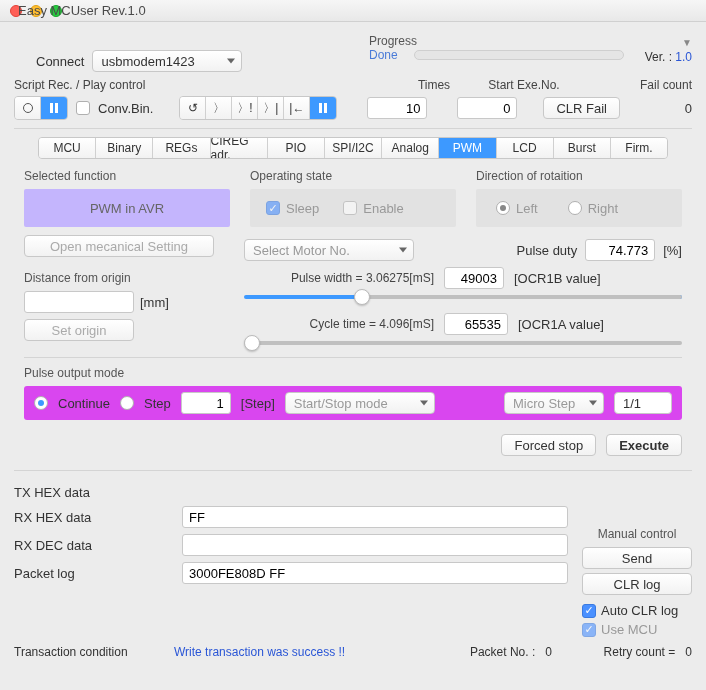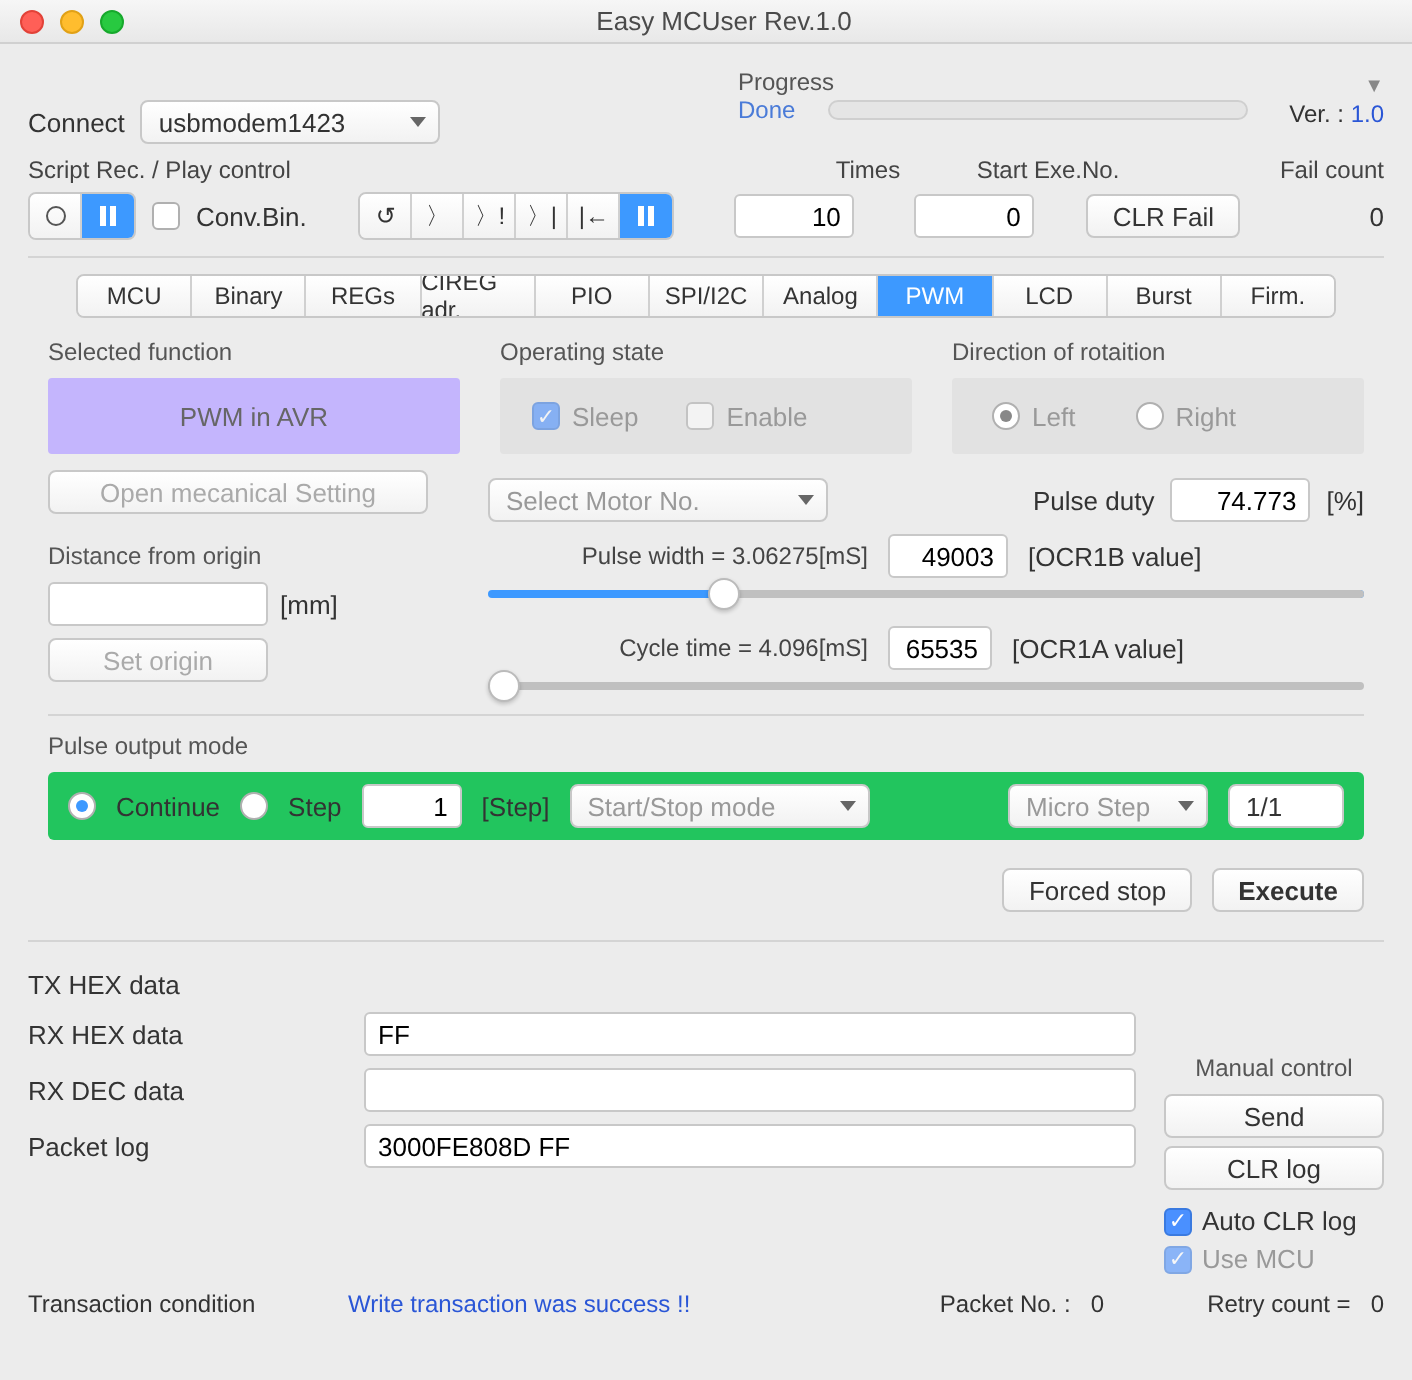--- a/index.html
+++ b/index.html
@@ -19,34 +19,34 @@
   border-bottom: 1px solid #d0d0d0;
   display: flex;
   align-items: center;
   position: relative;
 }
 .traffic { display: flex; gap: 8px; padding-left: 10px; }
 .traffic span { width: 12px; height: 12px; border-radius: 50%; display: block; }
 .tl-close { background: #ff5f57; border: 1px solid #e24238; }
 .tl-min { background: #ffbd2e; border: 1px solid #e1a116; }
 .tl-max { background: #28c940; border: 1px solid #17a92c; }
-.title { position: absolute; left: 18px; right: 0; text-align: center; color: #4a4a4a; font-size: 13px; }
+.title { position: absolute; left: 18px; right: 0; color: #4a4a4a; font-size: 13px; }
 
 .window { padding: 8px 14px 10px 14px; }
 .progress-label { color: #555; font-size: 12px; }
 .progress-done { display: flex; align-items: center; gap: 16px; }
 .progress-done-text { color: #4a7bd8; font-size: 12px; }
 .progressbar { flex: 1; height: 10px; background: #e5e5e5; border: 1px solid #cfcfcf; border-radius: 5px; }
 .ver { color: #333; font-size: 12px; }
 .ver-num { color: #2a56d6; }
 .disclosure { color: #888; font-size: 10px; margin-left: 6px; }
 
 
 .row { display: flex; align-items: center; gap: 8px; margin: 4px 0; }
-.label { color: #333; }
+.label { color: #333; margin-left: 22px; }
 select, .dropdown {
   height: 22px; border: 1px solid #c8c8c8; border-radius: 4px;
   background: linear-gradient(#fff, #f2f2f2);
   padding: 0 22px 0 8px; font-size: 13px; position: relative;
   display: inline-flex; align-items: center;
 }
 .dropdown::after {
   content: ''; position: absolute; right: 6px; top: 50%;
   width: 0; height: 0; border-left: 4px solid transparent;
   border-right: 4px solid transparent; border-top: 5px solid #666;
@@ -163,21 +163,21 @@
 .slider .thumb {
   position: absolute; top: -6px; width: 16px; height: 16px;
   border-radius: 50%; background: #fff; border: 1px solid #bbb;
   box-shadow: 0 1px 2px rgba(0,0,0,0.2);
 }
 
 .pulse-mode {
   border-top: 1px solid #d4d4d4; padding-top: 8px; margin-top: 12px;
 }
 .pulse-row {
-  background: #22c55e; padding: 6px 10px; border-radius: 3px;
+  background: #d946ef; padding: 6px 10px; border-radius: 3px;
   display: flex; align-items: center; gap: 10px;
 }
 
 .exec-row { display: flex; justify-content: flex-end; gap: 10px; margin: 14px 0 10px; }
 
 
 .data-row { display: flex; align-items: center; margin: 6px 0; gap: 8px; }
 .data-row .dl { width: 160px; }
 .data-row input { flex: 1; text-align: left; }
 .manual { width: 110px; margin-top: 48px; }
@@ -359,21 +359,21 @@
           <input class="text" style="width: 60px;" value="49003">
           <span>[OCR1B value]</span>
         </div>
         <div class="slider">
           <div class="fill" style="left:25%;"></div>
           <div class="thumb" style="left:25%;"></div>
         </div>
 
         <div class="slider-row" style="margin-top:14px;">
           <div class="slider-label">Cycle time = 4.096[mS]</div>
-          <input class="text" style="width: 52px;" value="65535">
+          <input class="text" style="width: 64px;" value="65535">
           <span>[OCR1A value]</span>
         </div>
         <div class="slider" style="background:#c0c0c0;">
           <div class="thumb" style="left:0;"></div>
         </div>
       </div>
     </div>
 
     <div class="pulse-mode">
       <div class="sub-label">Pulse output mode</div>

